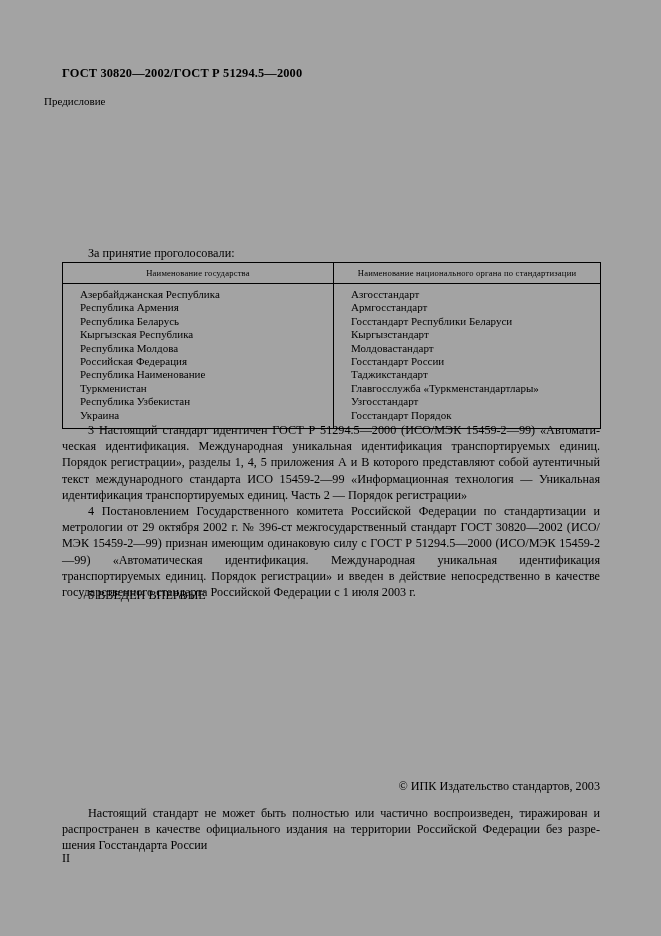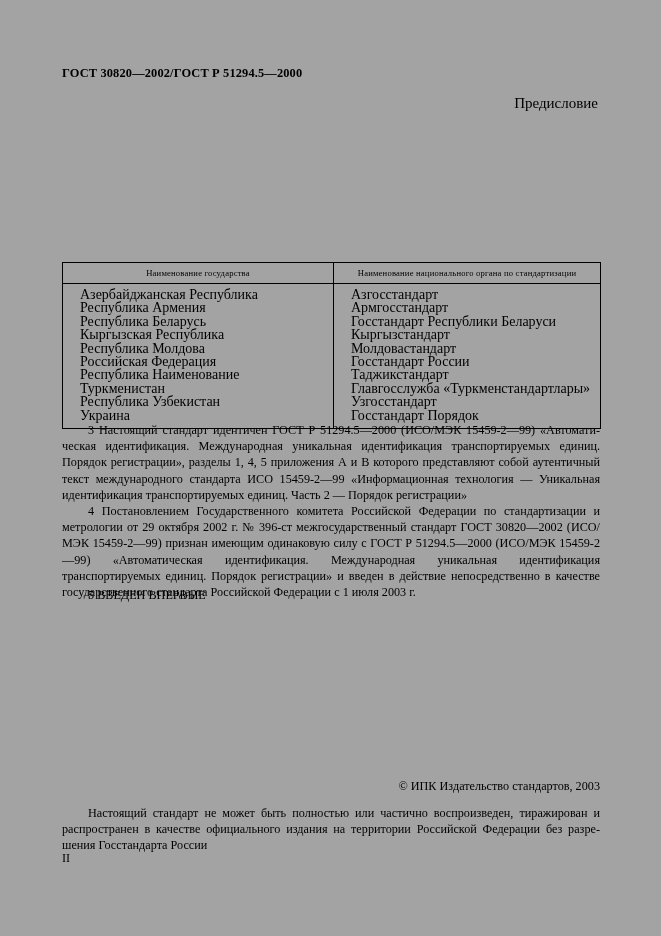--- a/index.html
+++ b/index.html
@@ -28,25 +28,25 @@
     top: 66px;
     font-size: 12.4px;
     font-weight: bold;
     letter-spacing: 0.15px;
     white-space: nowrap;
   }
 
   
   .section-title {
     position: absolute;
-    left: 60px;
+    left: 44px;
     top: 95px;
     width: 538px;
-    text-align: right;
-    font-size: 15px;
+    text-align: left;
+    font-size: 11px;
   }
 
   
   .body-block {
     position: absolute;
     left: 62px;
     width: 538px;
     font-size: 12.2px;
     line-height: 16.2px;
     text-align: justify;
@@ -84,21 +84,21 @@
     vertical-align: middle;
   }
   .vote-table col.c1 { width: 271px; }
   .vote-table col.c2 { width: 267px; }
   .cell-list {
     list-style: none;
     margin: 0;
     padding: 4px 0 6px 0;
   }
   .cell-list li {
-    font-size: 14px;
+    font-size: 11px;
     line-height: 13.4px;
     padding-left: 17px;
     white-space: nowrap;
   }
   .vote-table td {
     height: 127px;
   }
 
   
   .copyright {
@@ -121,20 +121,21 @@
 
 <div class="page">
 
   <div class="doc-header">ГОСТ 30820—2002/ГОСТ Р 51294.5—2000</div>
 
   <div class="section-title">Предисловие</div>
 
 
 
 
+  <div class="body-block plain indent" style="top:245px;">За принятие проголосовали:</div>
 
   <table class="vote-table">
     <colgroup>
       <col class="c1">
       <col class="c2">
     </colgroup>
     <thead>
       <tr>
         <th>Наименование государства</th>
         <th>Наименование национального органа по стандартизации</th>

